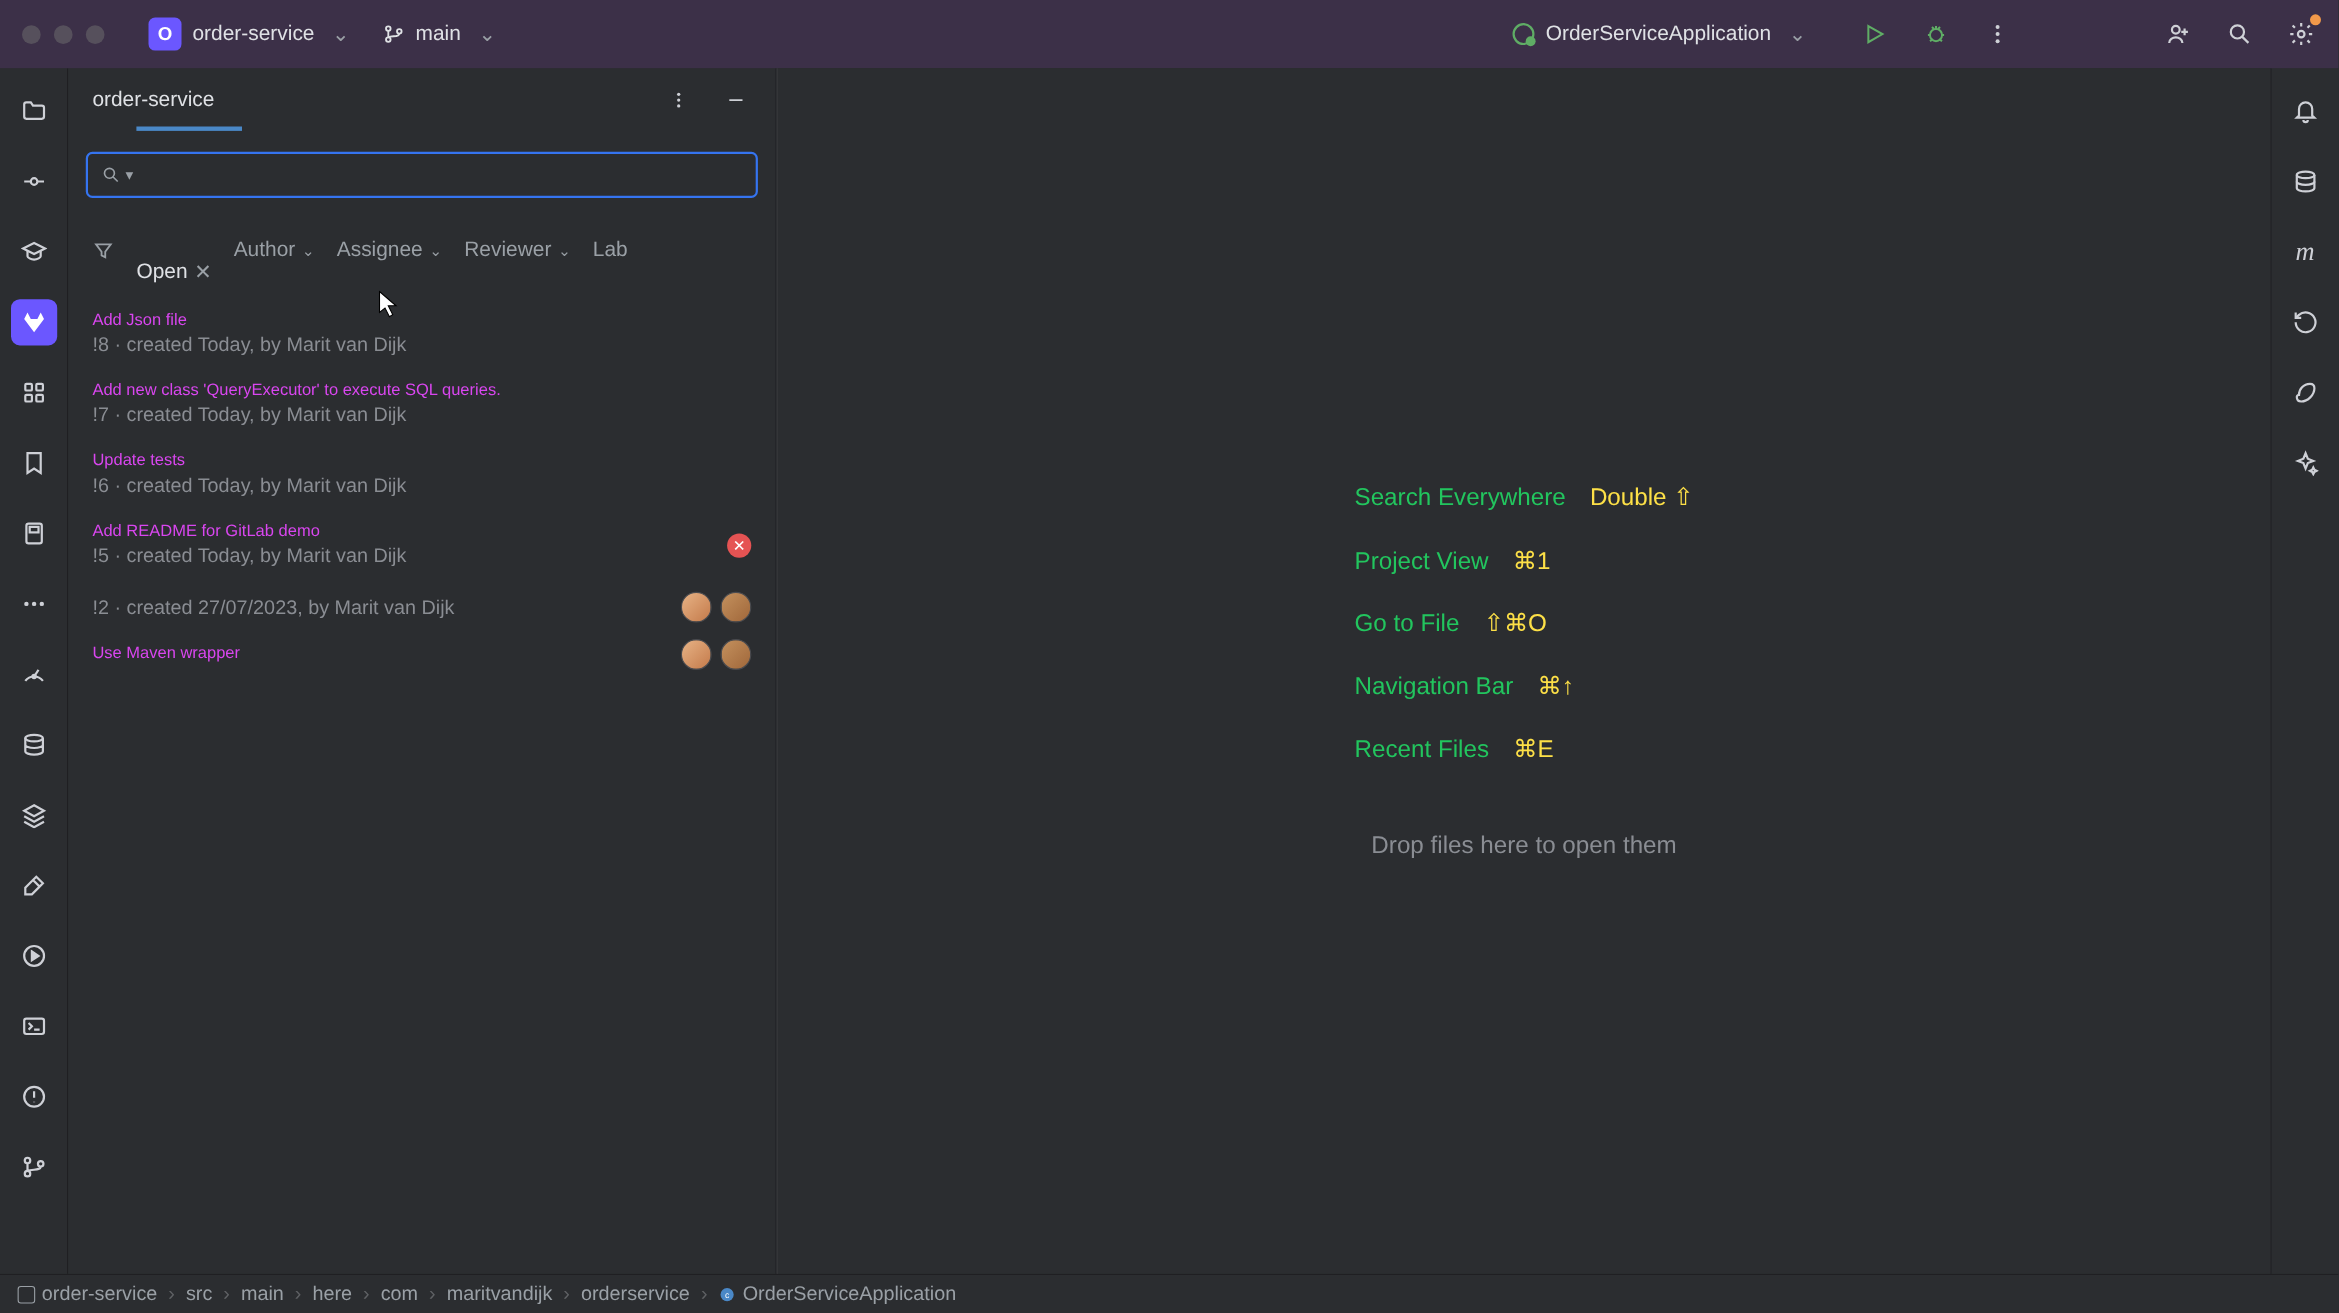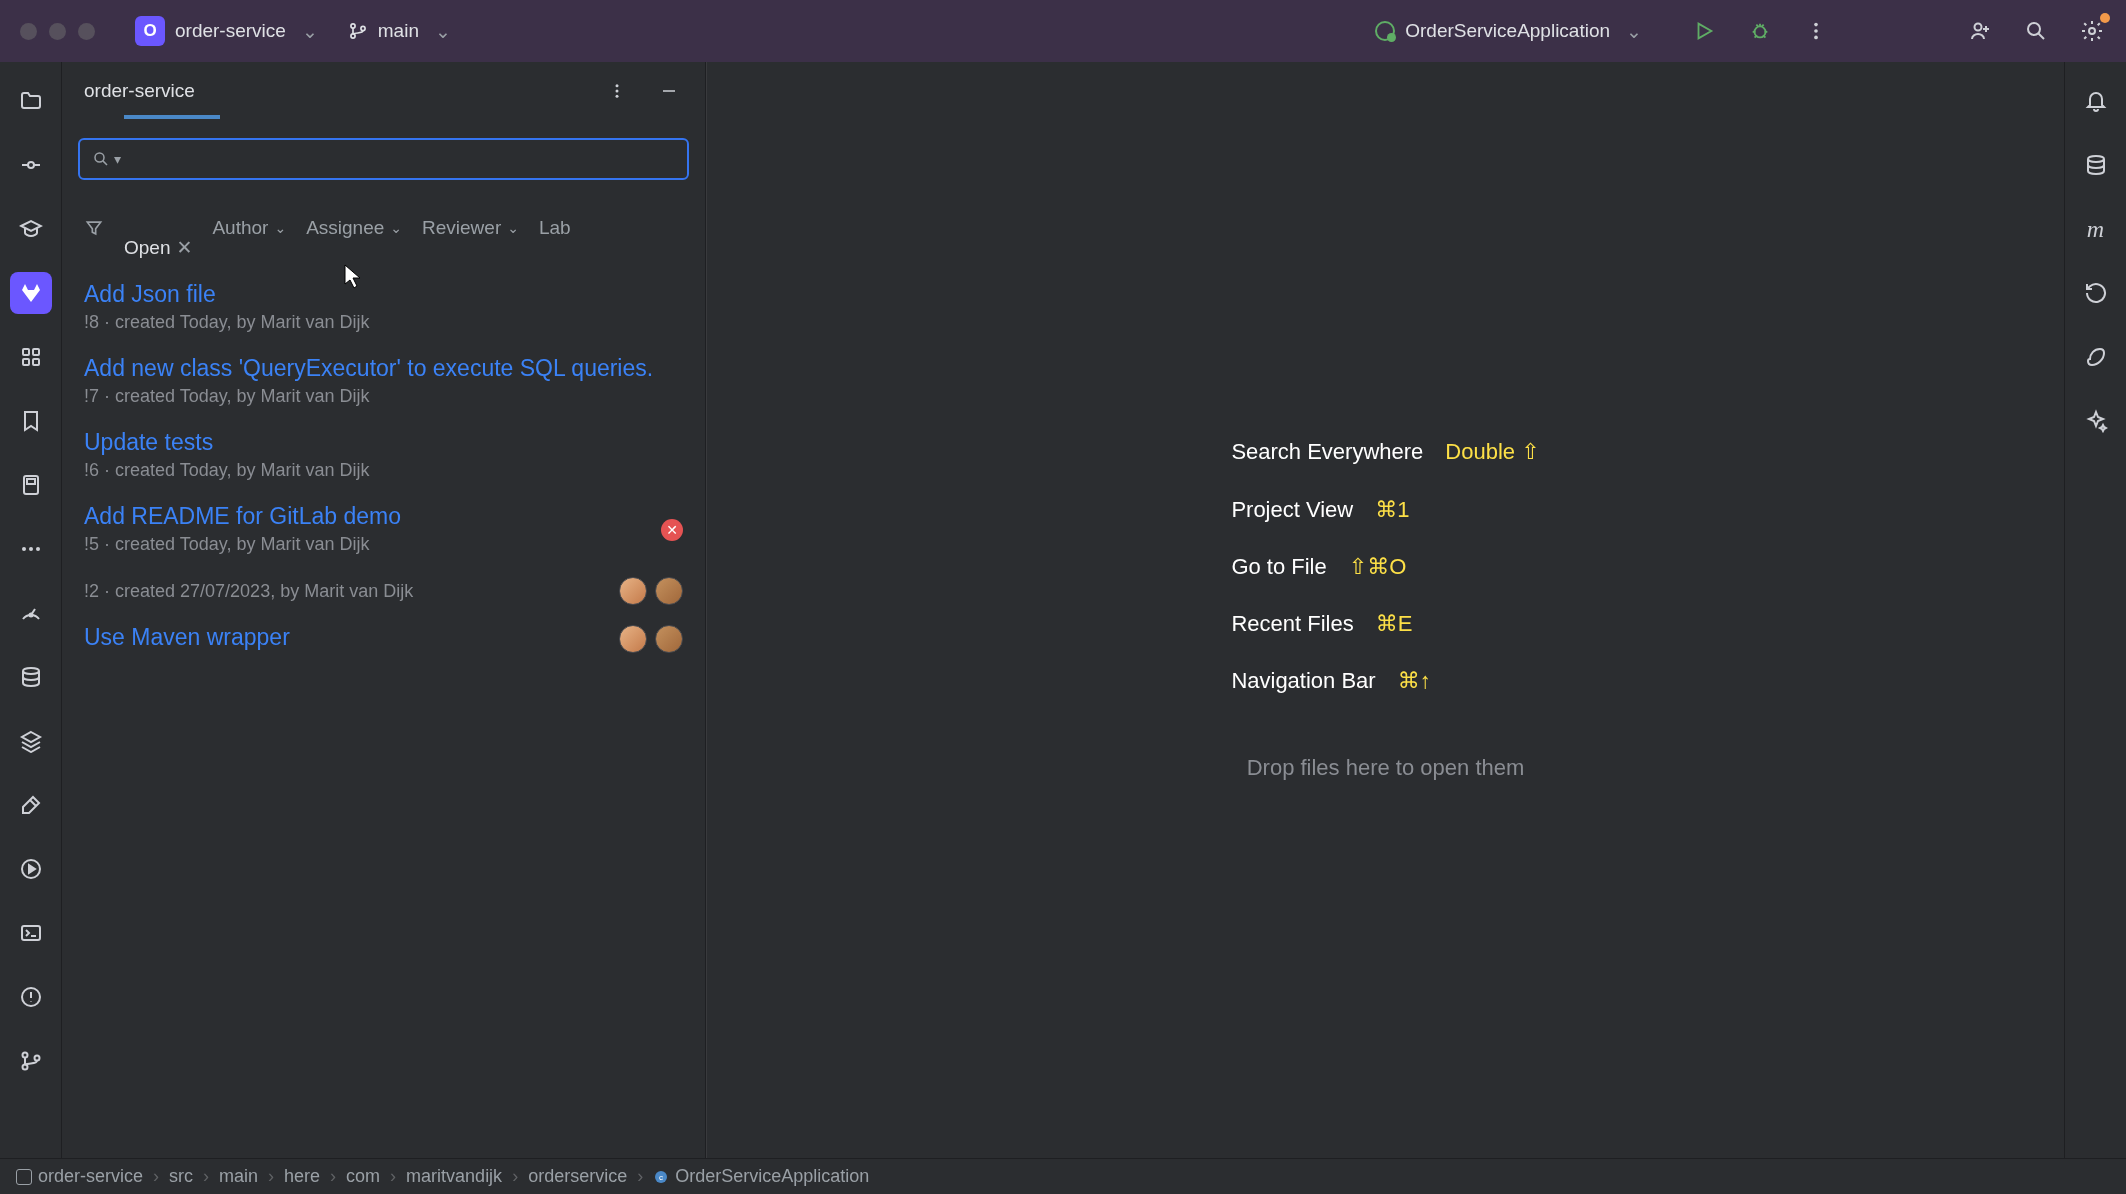--- a/index.html
+++ b/index.html
@@ -45,33 +45,33 @@
 
 .filter-row { display: flex; align-items: center; gap: 20px; padding: 0 22px 12px; color: #9aa0a6; font-size: 19px; overflow: hidden; white-space: nowrap; }
 .filter-item { display: flex; align-items: center; gap: 6px; cursor: pointer; }
 .filter-open { color: #dfe1e5; margin-top: 40px; }
 .filter-close { color: #9aa0a6; }
 .filter-chev { font-size: 14px; }
 
 .mr-list { flex: 1; overflow: auto; }
 .mr-item { padding: 10px 22px 12px; cursor: pointer; position: relative; }
 .mr-title-row { display: flex; align-items: center; gap: 8px; }
-.mr-title { font-size: 23px; color: #3b82f6; }
+.mr-title { font-size: 15px; color: #d946ef; }
 .mr-meta { font-size: 18px; color: #8a8d93; margin-top: 4px; }
 .mr-id { color: #8a8d93; }
 .mr-right { position: absolute; right: 22px; top: 50%; transform: translateY(-50%); display: flex; align-items: center; gap: 8px; }
 .avatar { width: 28px; height: 28px; border-radius: 50%; background: linear-gradient(135deg, #e7b386, #c47a4a); border: 1px solid #4a4b4f; }
 .avatar.a2 { background: linear-gradient(135deg, #c4915e, #a0673a); }
 .error-circle { width: 22px; height: 22px; border-radius: 50%; background: #e55353; display: flex; align-items: center; justify-content: center; color: #fff; font-size: 14px; }
 .tag-icon { color: #9aa0a6; }
 
 .editor-area { flex: 1; background: #2b2d30; display: flex; align-items: center; justify-content: center; border-left: 1px solid #393a3d; position: relative; }
 .empty-hints { color: #8a8d93; font-size: 22px; line-height: 2.6; }
 .hint-row { display: flex; gap: 22px; align-items: baseline; }
-.hint-label { color: #ffffff; }
+.hint-label { color: #22c55e; }
 .hint-key { color: #fde047; }
 .drop-text { margin-top: 30px; text-align: center; }
 
 
 .breadcrumb { height: 36px; background: #2b2d30; border-top: 1px solid #1e1f22; display: flex; align-items: center; padding: 0 16px; font-size: 18px; color: #9aa0a6; gap: 4px; }
 .crumb-sep { color: #5f6164; margin: 0 6px; }
 .crumb-item { display: flex; align-items: center; gap: 6px; }
 .crumb-icon { width: 16px; height: 16px; border: 1.5px solid #9aa0a6; border-radius: 3px; }
 
 svg { flex-shrink: 0; }
@@ -365,26 +365,26 @@
       </div>
       <div class="hint-row">
         <span class="hint-label">Project View</span>
         <span class="hint-key">⌘1</span>
       </div>
       <div class="hint-row">
         <span class="hint-label">Go to File</span>
         <span class="hint-key">⇧⌘O</span>
       </div>
       <div class="hint-row">
+        <span class="hint-label">Navigation Bar</span>
+        <span class="hint-key">⌘↑</span>
+      </div>
+      <div class="hint-row">
         <span class="hint-label">Recent Files</span>
         <span class="hint-key">⌘E</span>
-      </div>
-      <div class="hint-row">
-        <span class="hint-label">Navigation Bar</span>
-        <span class="hint-key">⌘↑</span>
       </div>
       <div class="drop-text">Drop files here to open them</div>
     </div>
   </div>
 
   <div class="right-rail">
     <div class="rail-icon">
       <svg width="24" height="24" viewBox="0 0 24 24" fill="none" stroke="currentColor" stroke-width="2">
           <path d="M6 16V10a6 6 0 0 1 12 0v6l2 2H4l2-2zM10 20a2 2 0 0 0 4 0"></path>
         </svg>

